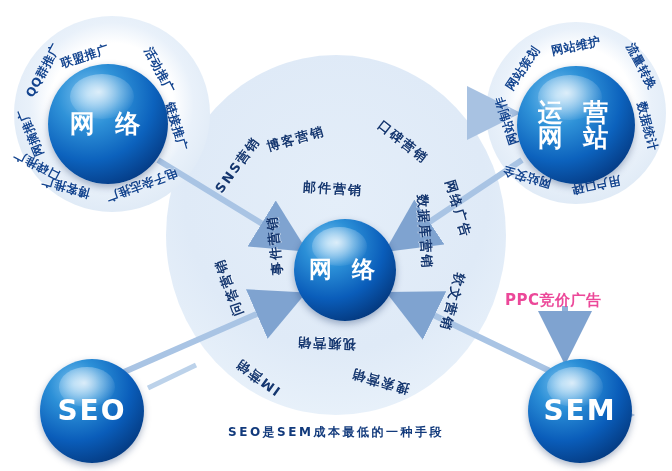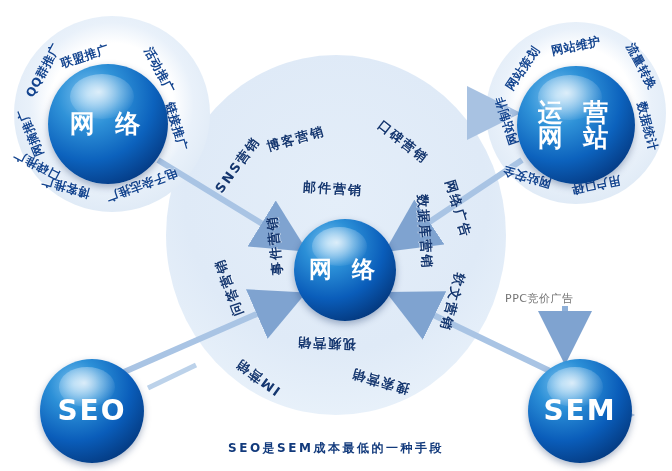--- a/index.html
+++ b/index.html
@@ -82,29 +82,29 @@
     white-space:nowrap;
     transform-origin:50% 50%;
     text-shadow:0 1px 0 rgba(255,255,255,.6);
   }
   .kw-outer{font-size:12px;letter-spacing:.5px;}
   .kw-inner{font-size:13px;letter-spacing:2px;color:#14366f;}
 
   
   .ppc-label{
     position:absolute;left:505px;top:291px;
-    font-size:11px;font-weight:normal;color:#737373;
+    font-size:15px;font-weight:bold;color:#ec4899;
     letter-spacing:.5px;white-space:nowrap;
   }
 
   
   .caption{
     position:absolute;left:0;top:424px;width:672px;
     text-align:center;font-size:12px;font-weight:bold;
-    color:#123a7c;letter-spacing:2.5px;margin-top:16px;
+    color:#123a7c;letter-spacing:2.5px;
   }
 </style>
 </head>
 <body>
 
 <div id="canvas">
 
   <div class="center-disc"></div>
   <div class="ring ring-left"></div>
   <div class="ring ring-right"></div>

